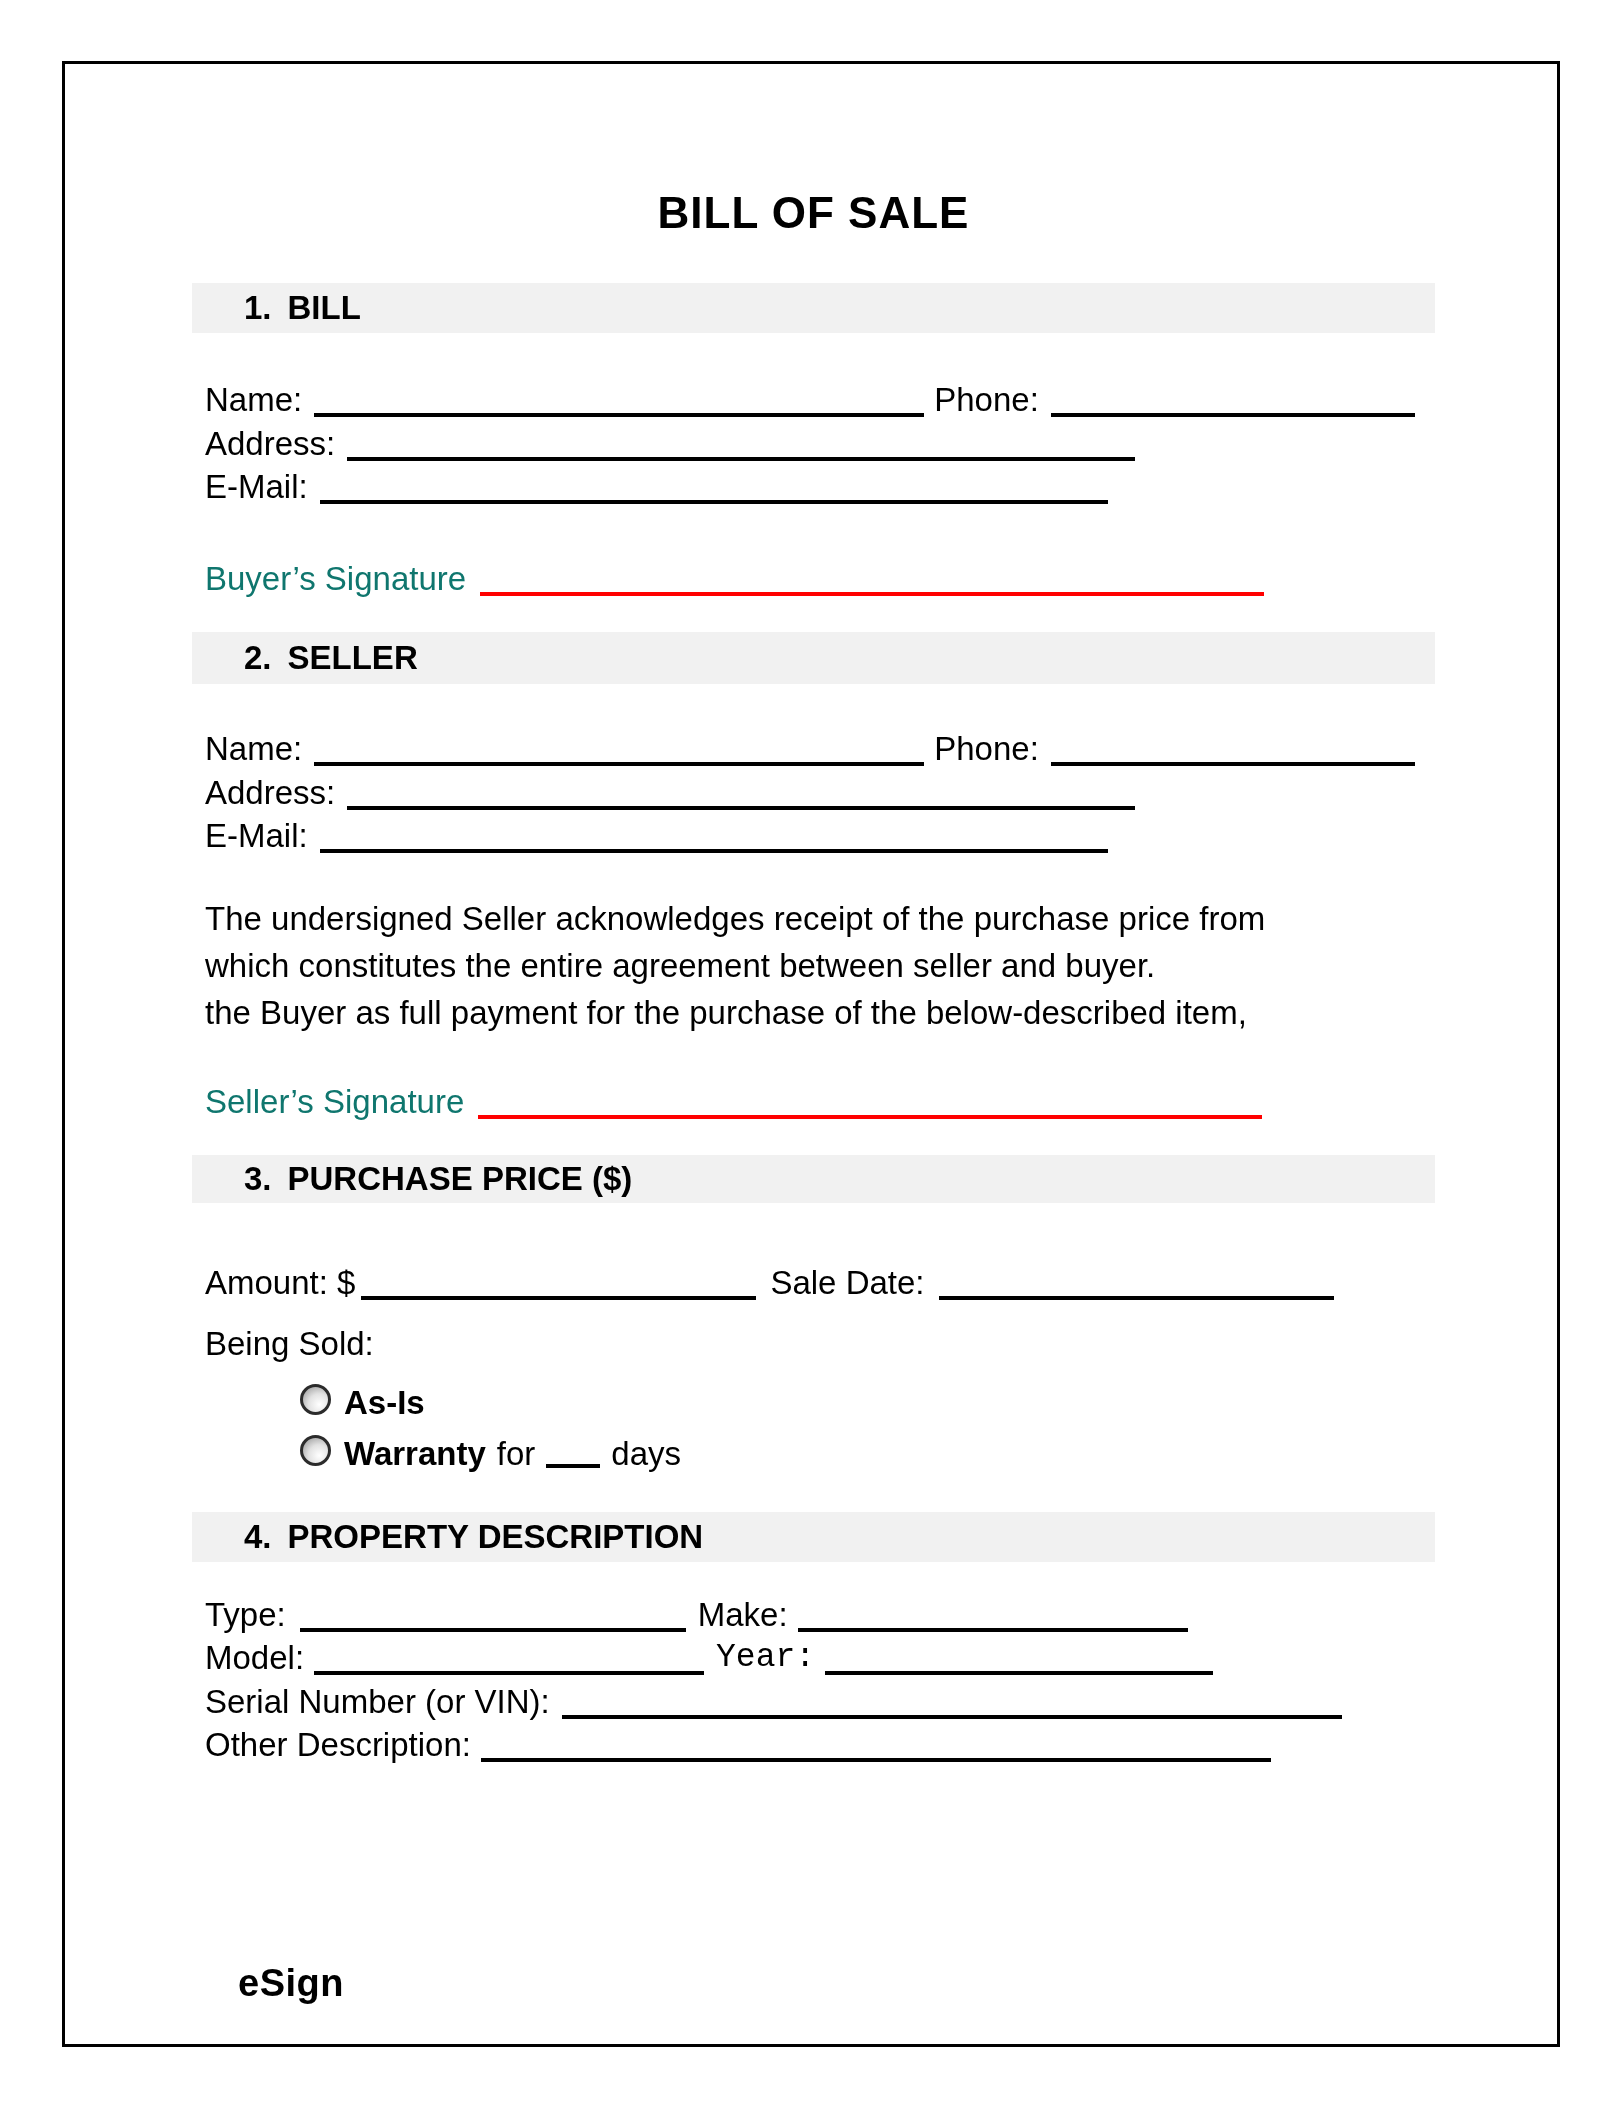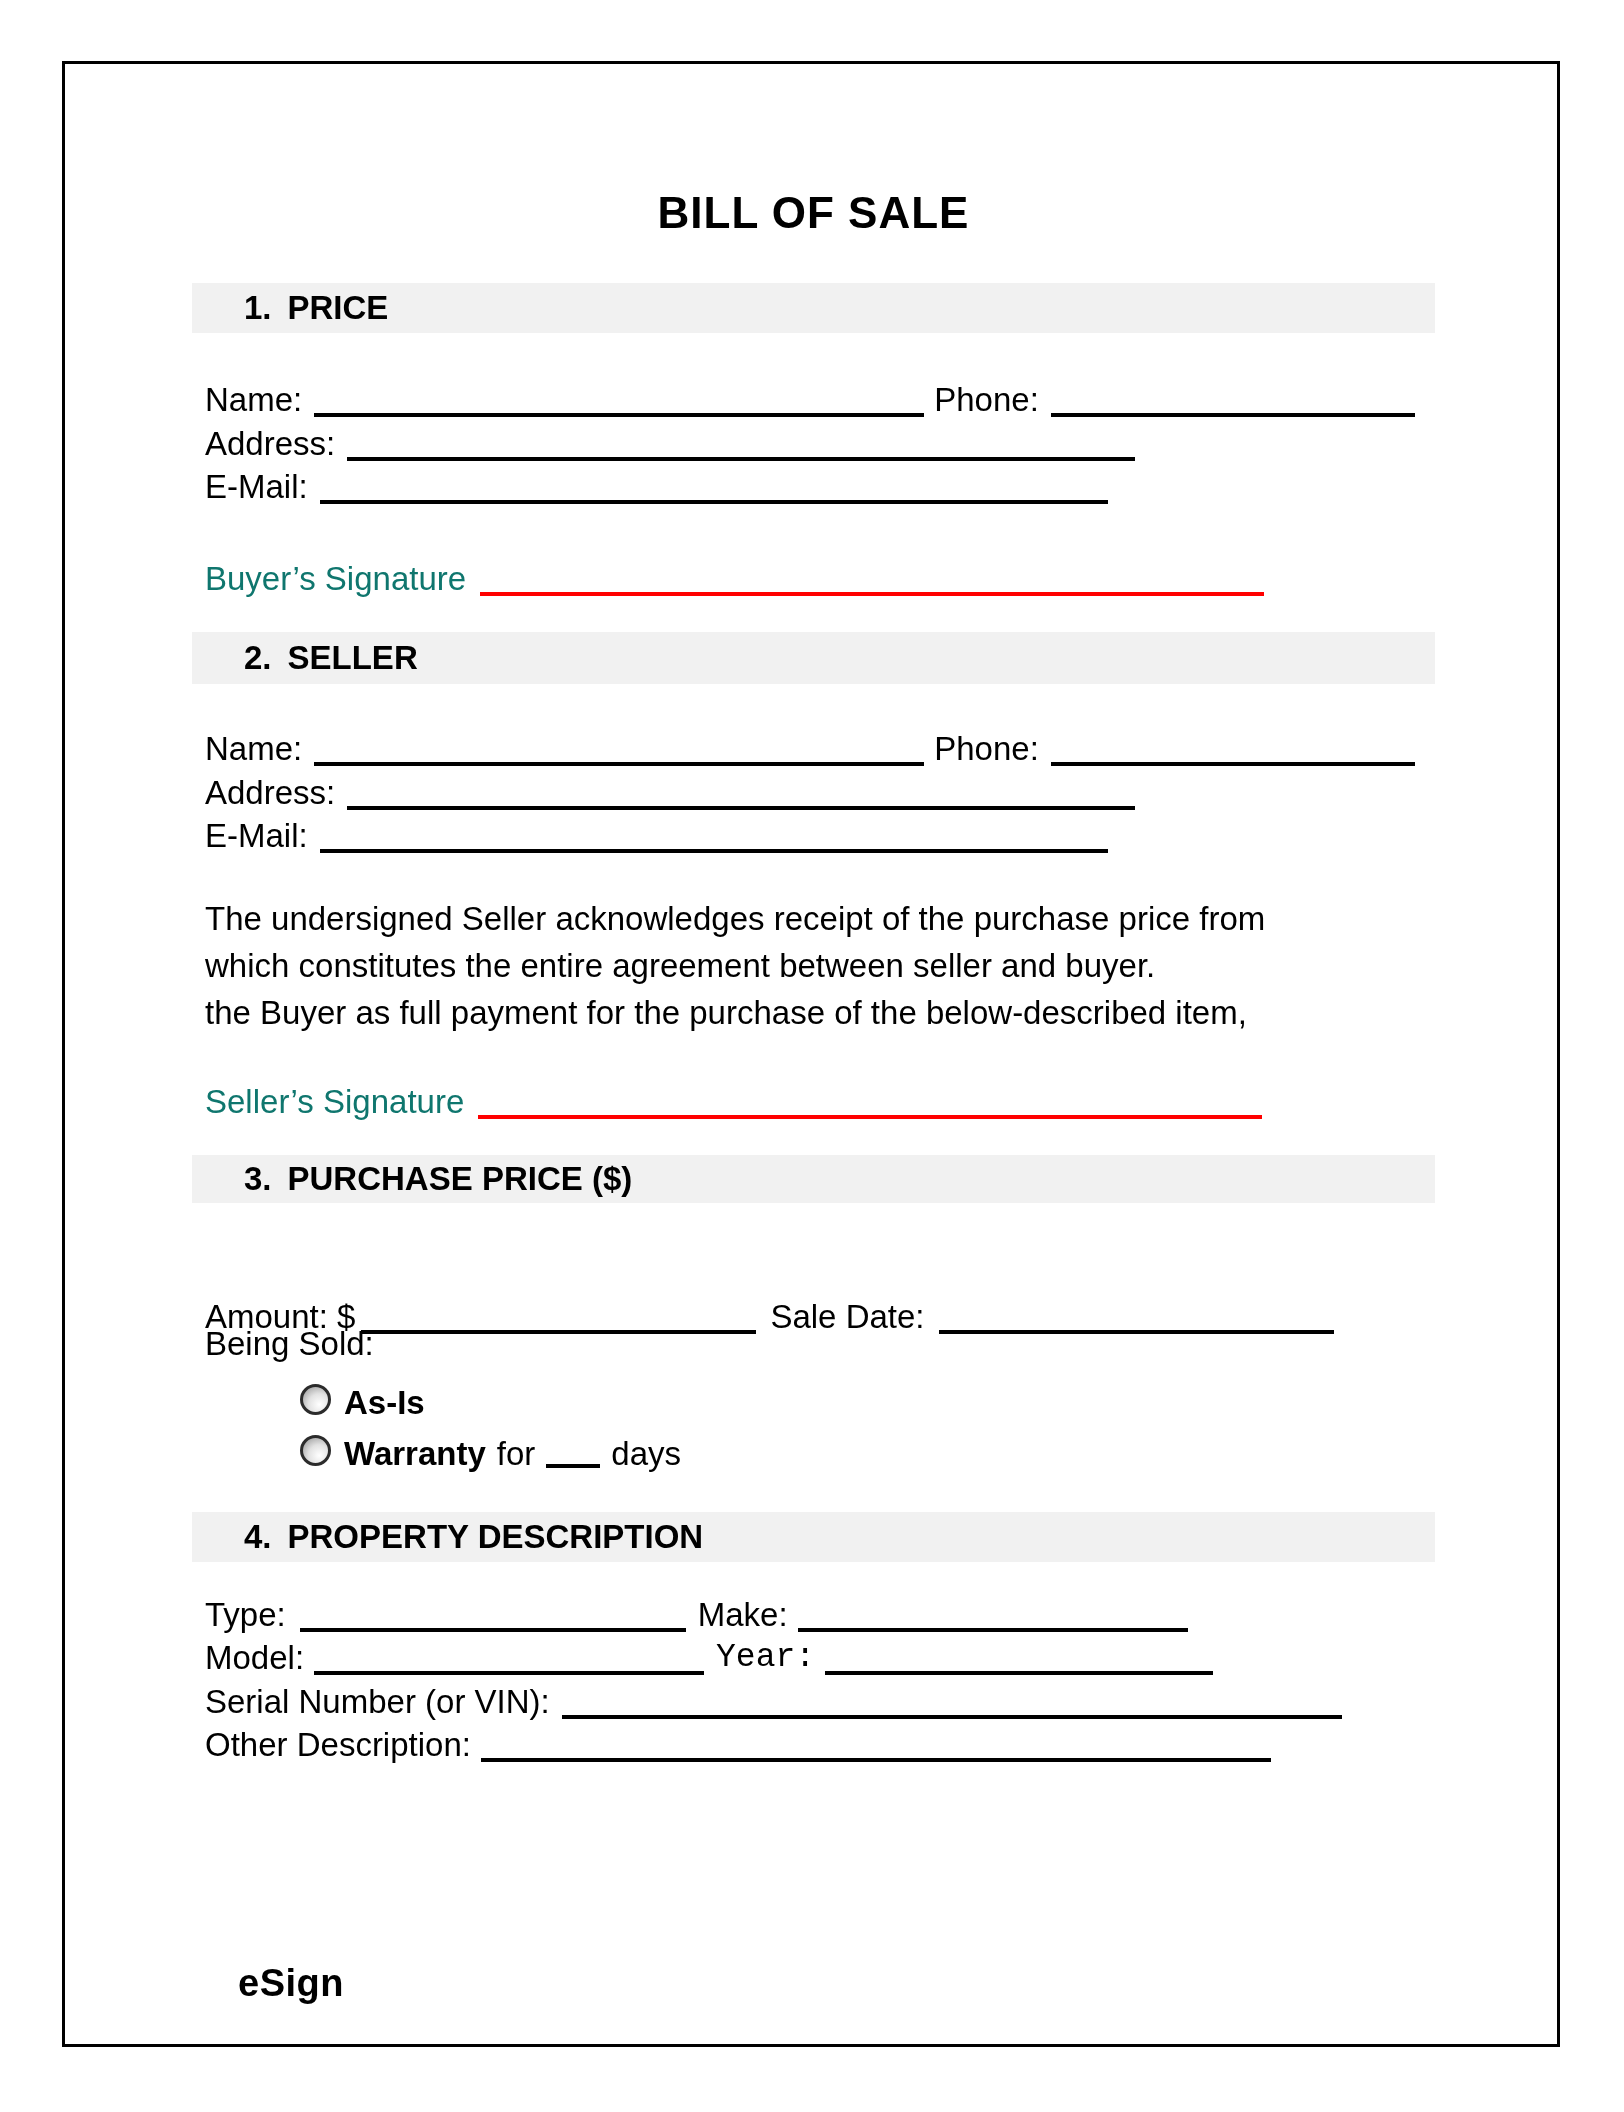--- a/index.html
+++ b/index.html
@@ -57,21 +57,21 @@
 </head>
 <body>
 
 <div class="page">
   <div class="frame"></div>
 
   <div class="title">BILL OF SALE</div>
 
   <div class="band" style="top:283px;">
     <span class="num">1.</span>
-    <span class="htxt">PRICE</span>
+    <span class="htxt">BILL</span>
   </div>
 
   <div class="row" style="top:378px;">
     <span class="lbl">Name:</span>
     <div class="fill" style="width:610px; margin-left:12px;"></div>
     <span class="lbl" style="margin-left:10px;">Phone:</span>
     <div class="fill" style="width:364px; margin-left:12px;"></div>
   </div>
   <div class="row" style="top:422px;">
     <span class="lbl">Address:</span>
@@ -116,21 +116,21 @@
   <div class="row sig" style="top:1078px; height:46px;justify-content:center;">
     <span class="lbl">Seller’s Signature</span>
     <div class="fill" style="width:784px; margin-left:14px;"></div>
   </div>
 
   <div class="band" style="top:1155px; height:48px;">
     <span class="num">3.</span>
     <span class="htxt">PURCHASE PRICE ($)</span>
   </div>
 
-  <div class="row" style="top:1295px;align-items:flex-end;">
+  <div class="row" style="top:1261px;align-items:flex-end;">
     <span class="lbl">Amount: $</span>
     <div class="fill" style="width:395px; margin-left:6px;"></div>
     <span class="lbl" style="margin-left:14px;">Sale Date:</span>
     <div class="fill" style="width:395px; margin-left:14px;"></div>
   </div>
 
   <div class="row" style="top:1322px;">
     <span class="lbl">Being Sold:</span>
   </div>
 

